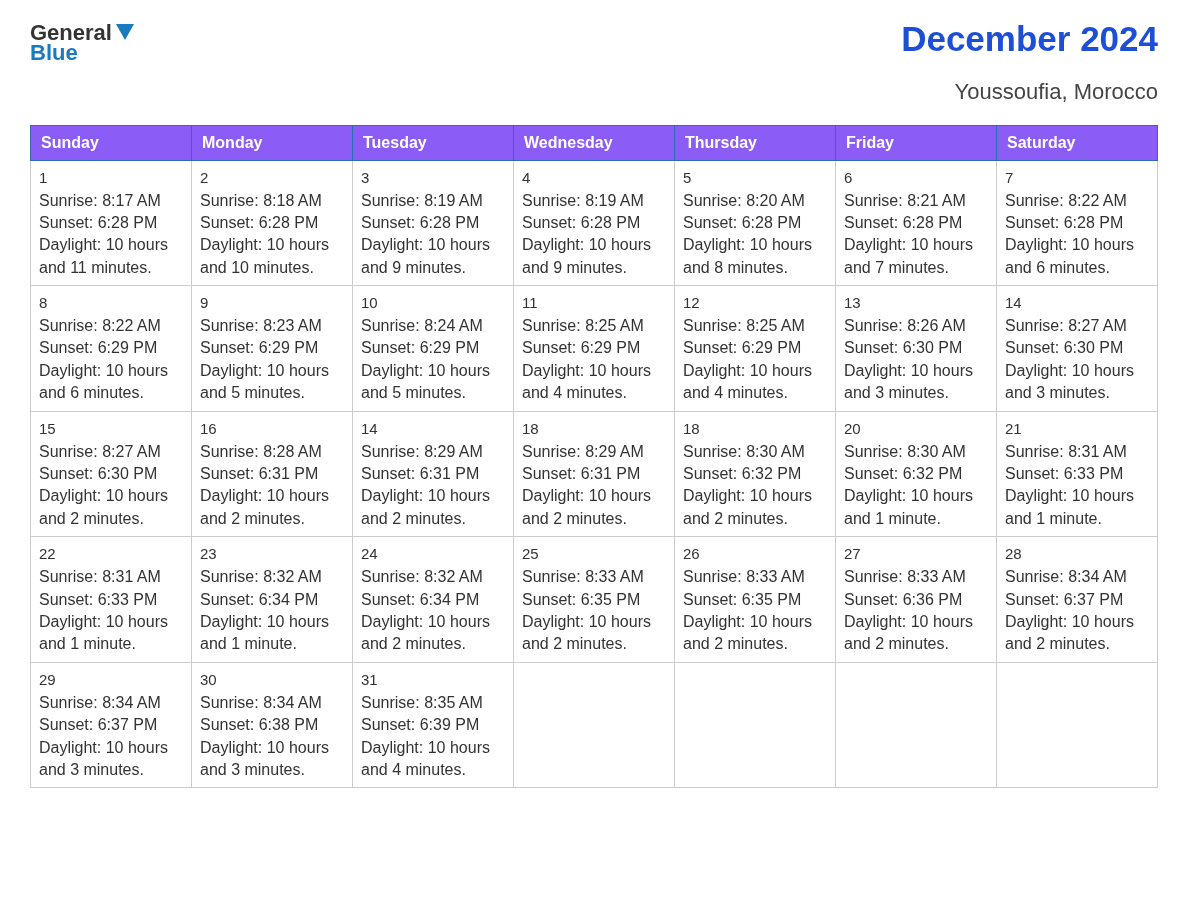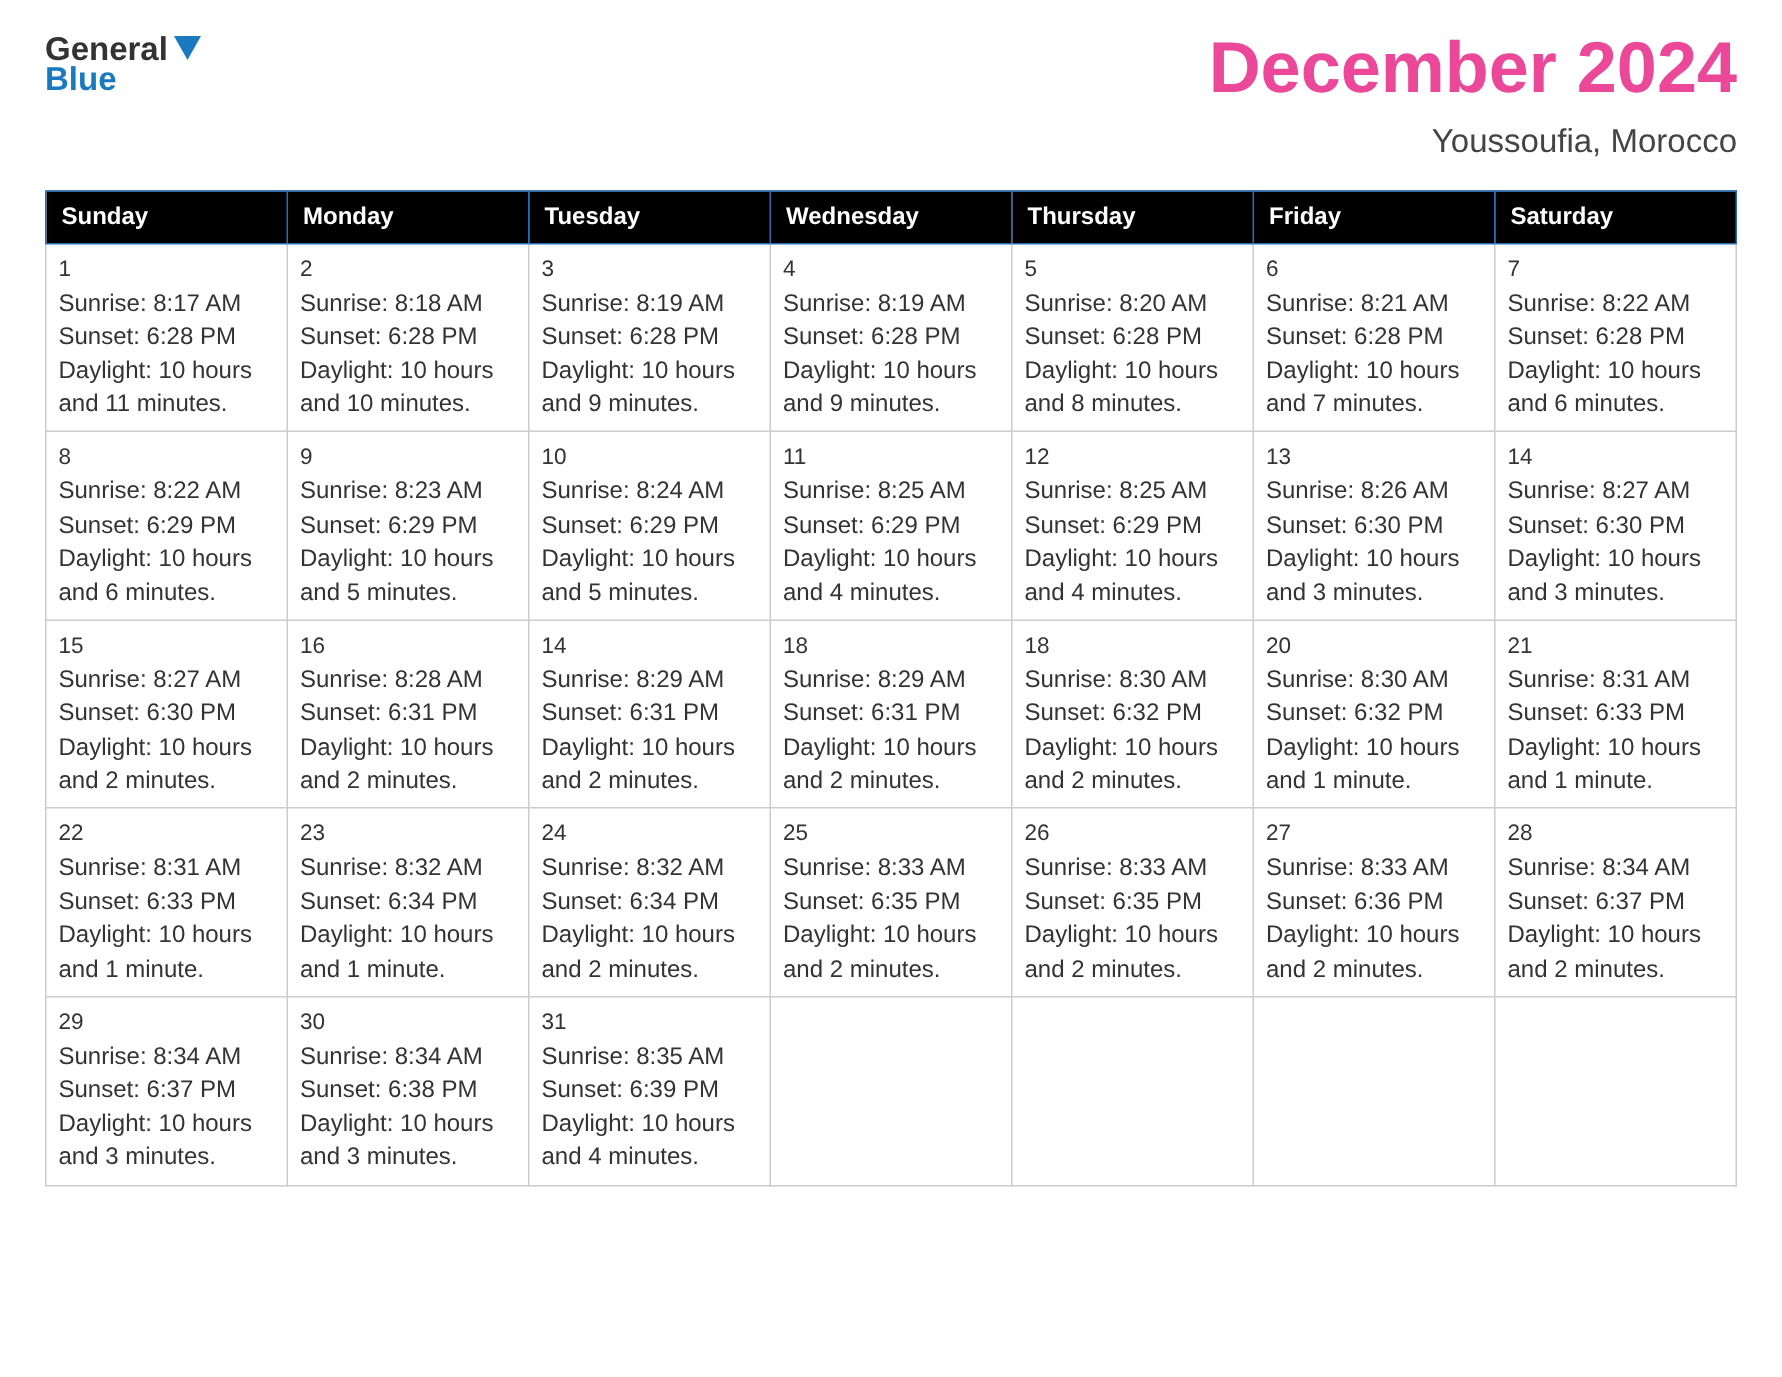--- a/index.html
+++ b/index.html
@@ -24,37 +24,37 @@
     }
     .logo-text-blue {
       font-size: 22px;
       font-weight: bold;
       color: #1a7abf;
     }
     .title-block {
       text-align: right;
     }
     .month-title {
-      font-size: 48px;
+      font-size: 35px;
       font-weight: bold;
-      color: #ec4899;
+      color: #1d4ed8;
       line-height: 1.1;
     }
     .location {
       font-size: 22px;
       color: #444;
-      margin-top: 8px;
+      margin-top: 20px;
     }
     table {
       width: 100%;
       border-collapse: collapse;
       table-layout: fixed;
     }
     thead tr th {
-      background-color: #000000;
+      background-color: #8b5cf6;
       color: white;
       font-size: 16px;
       font-weight: bold;
       padding: 8px 10px;
       text-align: left;
       border: 1px solid #2a6db5;
     }
     tbody tr td {
       vertical-align: top;
       padding: 6px 8px;

